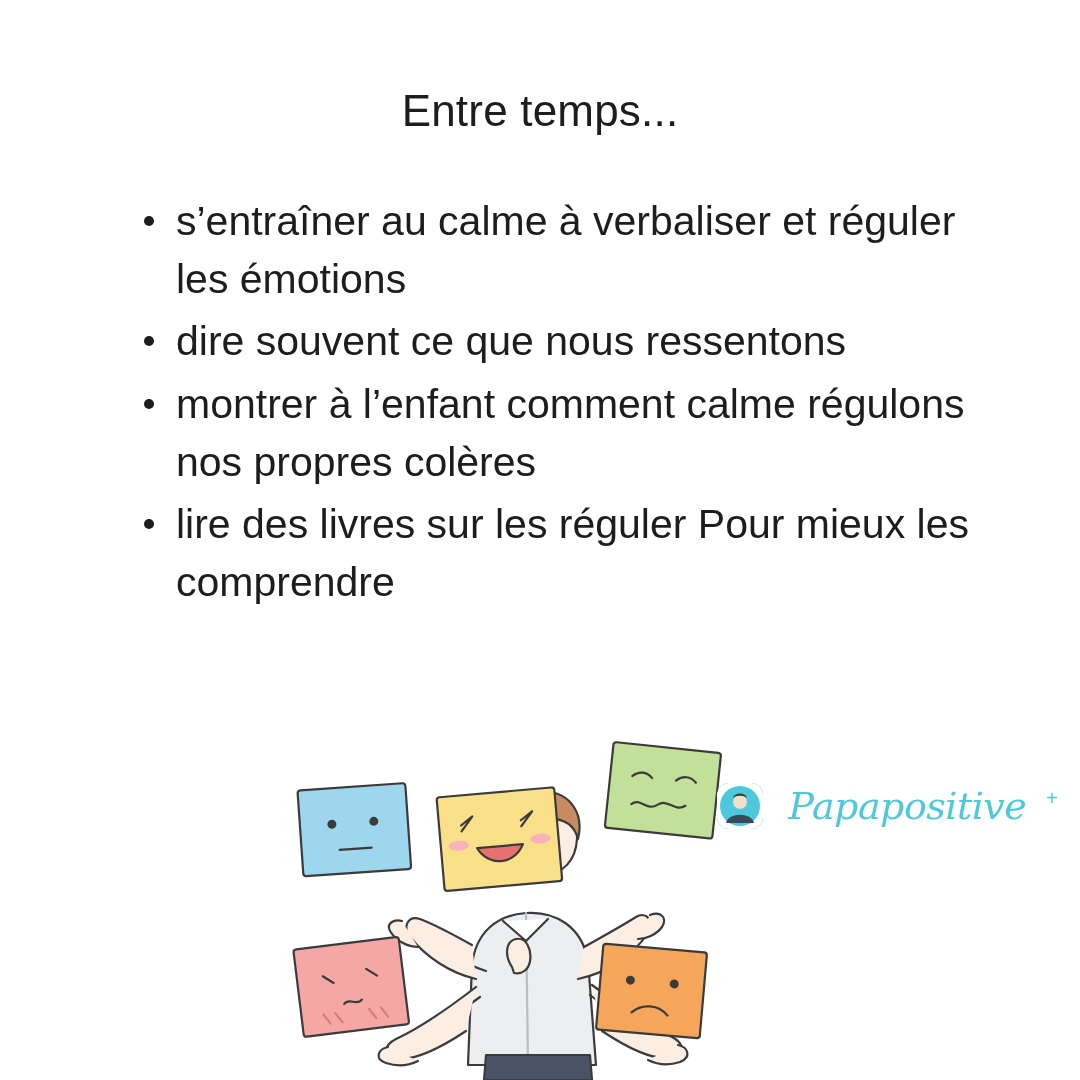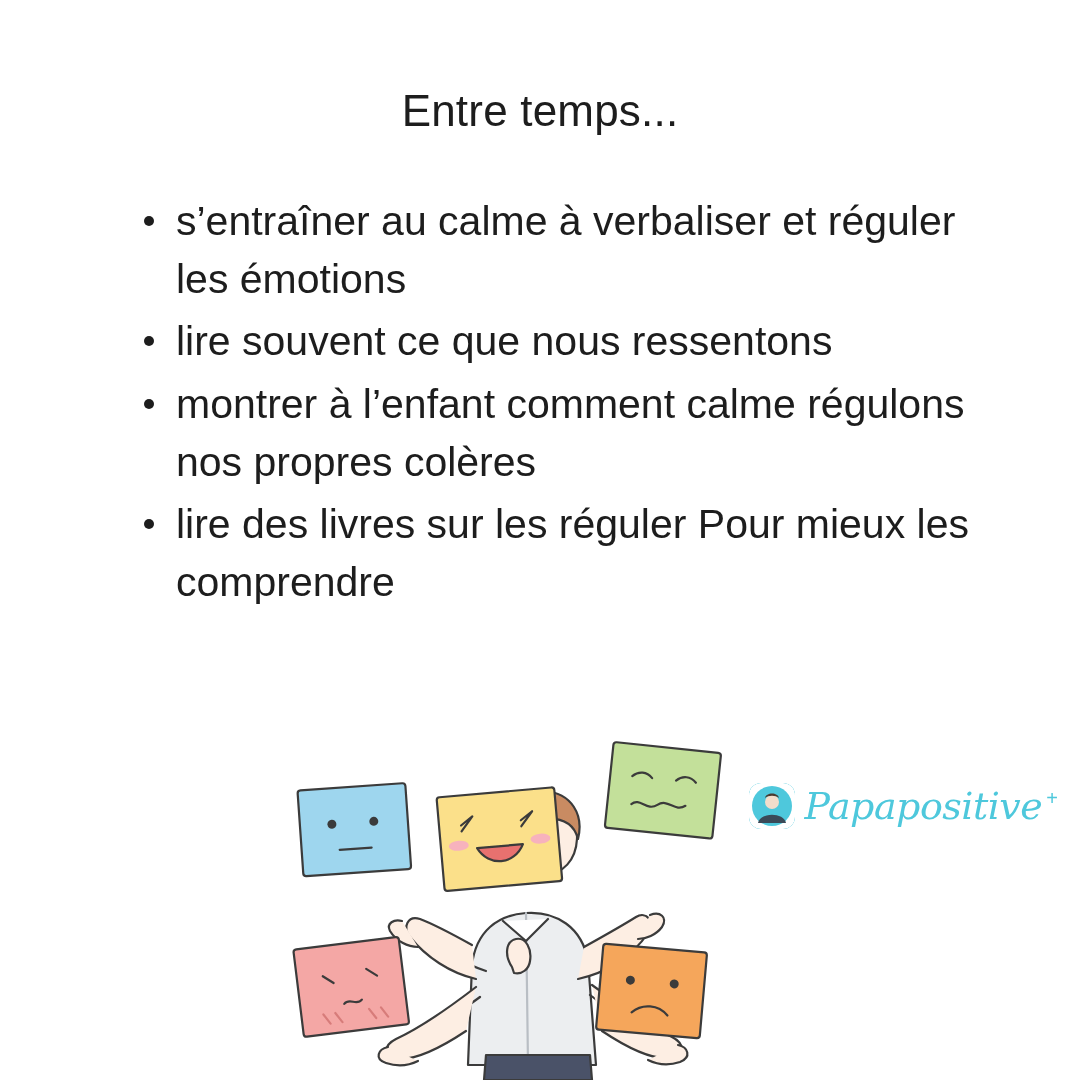--- a/index.html
+++ b/index.html
@@ -60,21 +60,21 @@
     top: 735px;
     width: 470px;
     height: 345px;
   }
   .brand {
     position: absolute;
     right: 22px;
     bottom: 18px;
     display: flex;
     align-items: center;
-    gap: 10px;
+    gap: 26px;
   }
   .brand-avatar {
     width: 46px;
     height: 46px;
     border-radius: 12px;
     background: #4ec8dc;
     display: flex;
     align-items: center;
     justify-content: center;
     overflow: hidden;
@@ -96,21 +96,21 @@
 </style>
 </head>
 <body>
 
 <div class="slide">
 
   <h1 class="title">Entre temps...</h1>
 
   <ul class="bullets">
     <li>s’entraîner au calme à verbaliser et réguler les émotions</li>
-    <li>lire souvent ce que nous ressentons</li>
+    <li>dire souvent ce que nous ressentons</li>
     <li>montrer à l’enfant comment calme régulons nos propres colères</li>
     <li>lire des livres sur les réguler Pour mieux les comprendre</li>
   </ul>
 
   <div class="illustration">
     <svg viewBox="0 0 470 345" width="470" height="345" xmlns="http://www.w3.org/2000/svg">
       <g fill="none" stroke="#3b3b3b" stroke-width="2.2" stroke-linecap="round" stroke-linejoin="round">
 
         <path d="M182 230 C186 196 208 180 236 178 C266 176 292 192 298 226 L306 330 L178 330 Z" fill="#eceef0"></path>
         <path d="M236 178 L238 330" stroke="#b9bec4"></path>

